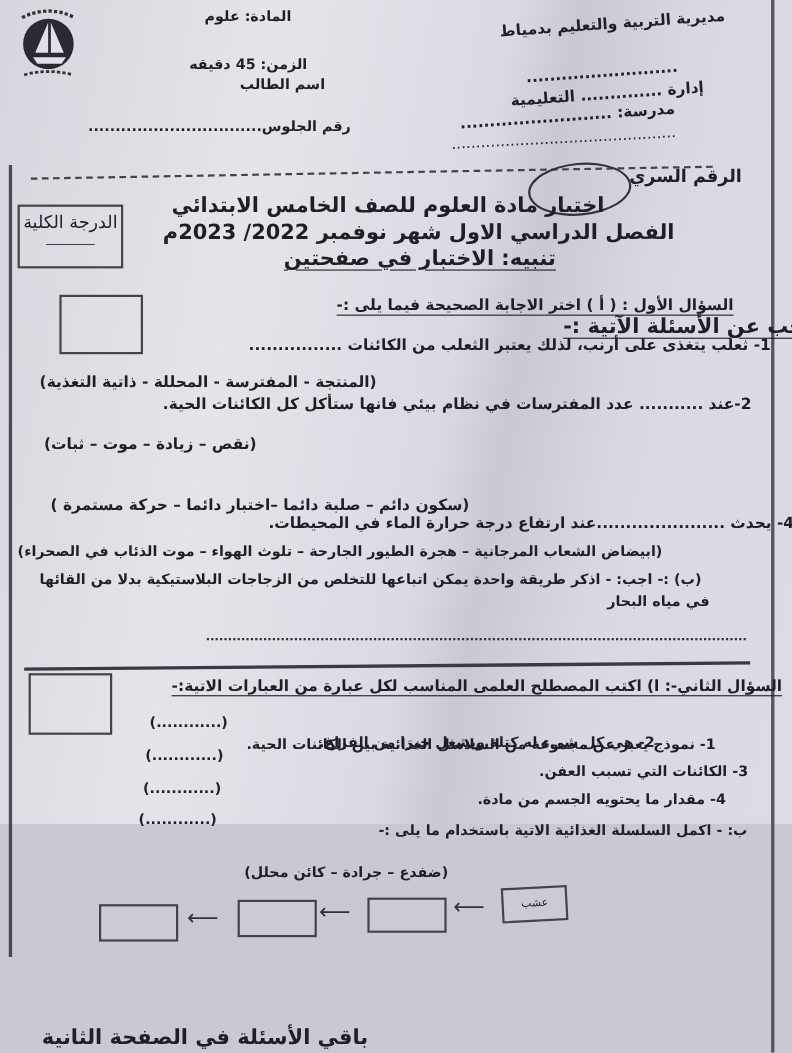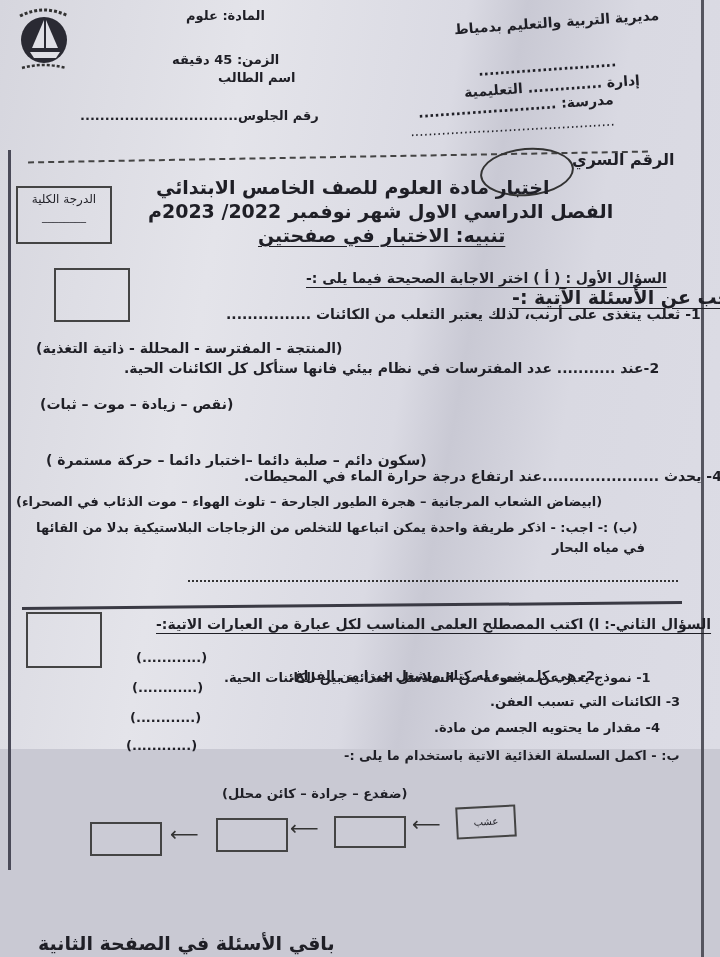--- a/index.html
+++ b/index.html
@@ -63,34 +63,34 @@
   <div class="dash-line" style="left:28px; top:156px; width:620px; transform:rotate(-1deg);"></div>
 
   <div class="abs t16 b" style="left:572px; top:150px;">الرقم السري</div>
   <div class="oval" style="left:480px; top:148px; width:90px; height:44px; transform:rotate(-5deg);"></div>
 
   <div class="abs t15 b" style="left:156px; top:176px;">اختبار مادة العلوم للصف الخامس الابتدائي</div>
   <div class="abs t15 b" style="left:148px; top:200px;">الفصل الدراسي الاول شهر نوفمبر 2022/ 2023م</div>
   <div class="abs t15 b u" style="left:258px; top:224px;">تنبيه: الاختبار في صفحتين</div>
 
   <div class="box" style="left:16px; top:186px; width:92px; height:54px;">
-    <div style="position:absolute; top:4px; width:100%; text-align:center; font-size:12px; direction:rtl;">الدرجة الكلية</div>
+    <div style="position:absolute; top:4px; width:100%; text-align:center; font-size:16px; direction:rtl;">الدرجة الكلية</div>
     <div style="position:absolute; top:22px; width:100%; text-align:center; font-size:11px;">________</div>
   </div>
 
   <div class="abs t15 b u" style="left:512px; top:246px;margin-top:40px;">اجب عن الأسئلة الآتية :-</div>
 
   <div class="box" style="left:54px; top:268px; width:72px; height:50px;"></div>
 
   <div class="abs t14 b u" style="left:306px; top:270px;">السؤال الأول : ( أ ) اختر الاجابة الصحيحة فيما يلى :-</div>
 
   <div class="abs t14 b" style="left:226px; top:306px;">1- ثعلب يتغذى على أرنب، لذلك يعتبر الثعلب من الكائنات ................</div>
   <div class="abs t14 b" style="left:36px; top:340px;">(المنتجة - المفترسة - المحللة - ذاتية التغذية)</div>
 
-  <div class="abs t14 b" style="left:124px; top:360px;text-align:center;">2-عند ........... عدد المفترسات في نظام بيئي فانها ستأكل كل الكائنات الحية.</div>
+  <div class="abs t14 b" style="left:148px; top:360px;text-align:center;">2-عند ........... عدد المفترسات في نظام بيئي فانها ستأكل كل الكائنات الحية.</div>
   <div class="abs t14 b" style="left:40px; top:396px;">(نقص – زيادة – موت – ثبات)</div>
 
   <div class="abs t14 b" style="left:46px; top:452px;">(سكون دائم – صلبة دائما –اختبار دائما – حركة مستمرة )</div>
 
   <div class="abs t14 b" style="left:244px; top:468px;">4- يحدث ......................عند ارتفاع درجة حرارة الماء في المحيطات.</div>
   <div class="abs t13 b" style="left:16px; top:494px;">(ابيضاض الشعاب المرجانية – هجرة الطيور الجارحة – تلوث الهواء – موت الذئاب في الصحراء)</div>
 
   <div class="abs t13 b" style="left:36px; top:520px;">(ب) :- اجب: - اذكر طريقة واحدة يمكن اتباعها للتخلص من الزجاجات البلاستيكية بدلا من القائها</div>
   <div class="abs t13 b" style="left:552px; top:540px;">في مياه البحار</div>
   <div class="dot-line" style="left:188px; top:580px; width:490px;"></div>

